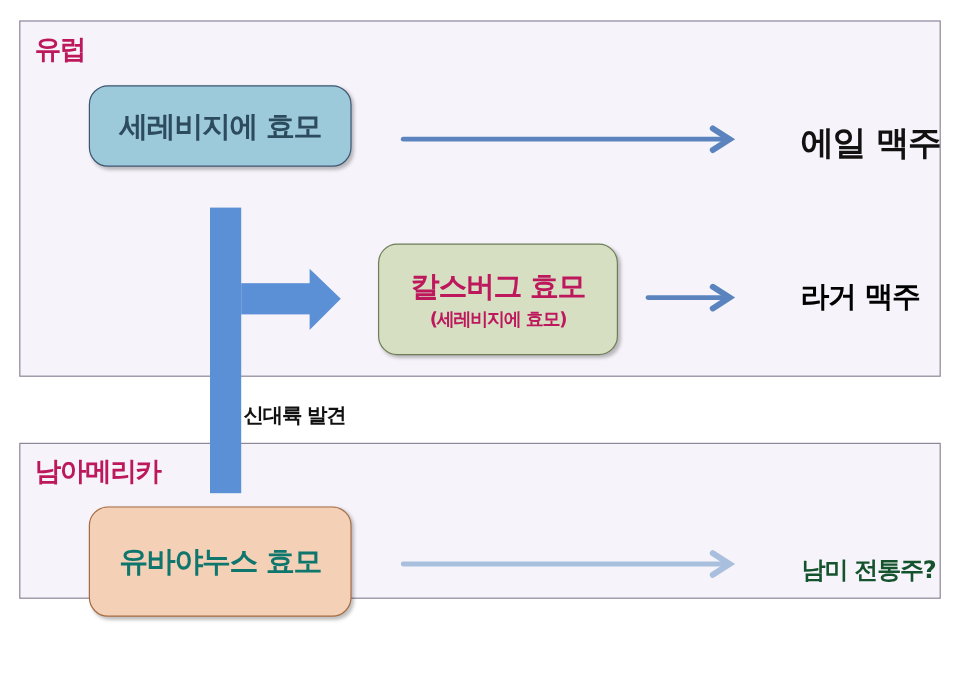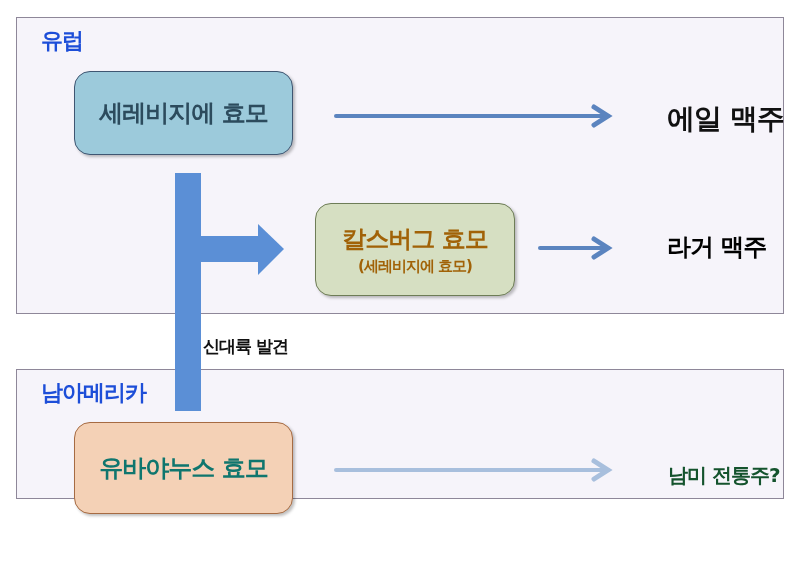--- a/index.html
+++ b/index.html
@@ -1,25 +1,25 @@
 <!DOCTYPE html>
 <html><head>
 <meta charset="utf-8">
 <style>
   html, body { margin:0; padding:0; }
   body { width:800px; height:561px; background:#ffffff; position:relative; overflow:hidden;
          font-family:"DejaVu Sans", sans-serif; }
   .region { position:absolute; background:#f6f4fa; border:1.5px solid #8e8799; box-sizing:border-box; }
   #region-europe { left:16px; top:17px; width:768px; height:297px; }
   #region-sa { left:16px; top:369px; width:768px; height:130px; }
-  .region-title { position:absolute; left:24px; top:8px; font-size:22px; font-weight:bold; color:#1d4ed8; letter-spacing:-1px; }
+  .region-title { position:absolute; left:12px; top:8px; font-size:22px; font-weight:bold; color:#be185d; letter-spacing:-1px; }
   .node { position:absolute; border-radius:16px; box-sizing:border-box; display:flex; flex-direction:column;
           align-items:center; justify-content:center; font-weight:bold; box-shadow:2px 2px 3px rgba(0,0,0,0.25); }
-  #node-ceres { left:74px; top:71px; width:219px; height:84px; background:#9ccadb; border:1.5px solid #3f5672; color:#2c4b5d; font-size:24px; letter-spacing:-1px; }
-  #node-carls { left:315px; top:203px; width:200px; height:93px; background:#d6dfc2; border:1.5px solid #6e7d57; color:#a16207; }
+  #node-ceres { left:74px; top:71px; width:219px; height:68px; background:#9ccadb; border:1.5px solid #3f5672; color:#2c4b5d; font-size:24px; letter-spacing:-1px; }
+  #node-carls { left:315px; top:203px; width:200px; height:93px; background:#d6dfc2; border:1.5px solid #6e7d57; color:#be185d; }
   #node-carls .main { font-size:24px; letter-spacing:-1px; }
   #node-carls .sub { font-size:15px; margin-top:2px; letter-spacing:-1px; }
   #node-eubay { left:74px; top:422px; width:219px; height:92px; background:#f4d1b6; border:1.5px solid #a66b43; color:#0f766e; font-size:24px; letter-spacing:-1px; }
   .result { position:absolute; font-weight:bold; letter-spacing:-1px;margin-left:28px; }
   #result-ale { left:639px; top:100px; font-size:28px; color:#111; }
   #result-lager { left:639px; top:231px; font-size:24px; color:#000000; }
   #result-sa { left:640px; top:462px; font-size:20px; color:#14532d; }
   #discovery-label { position:absolute; left:203px; top:335px; font-size:17px; font-weight:bold; color:#111; letter-spacing:-1px; }
   svg#connectors { position:absolute; left:0; top:0; width:800px; height:561px; pointer-events:none; }
 </style>

